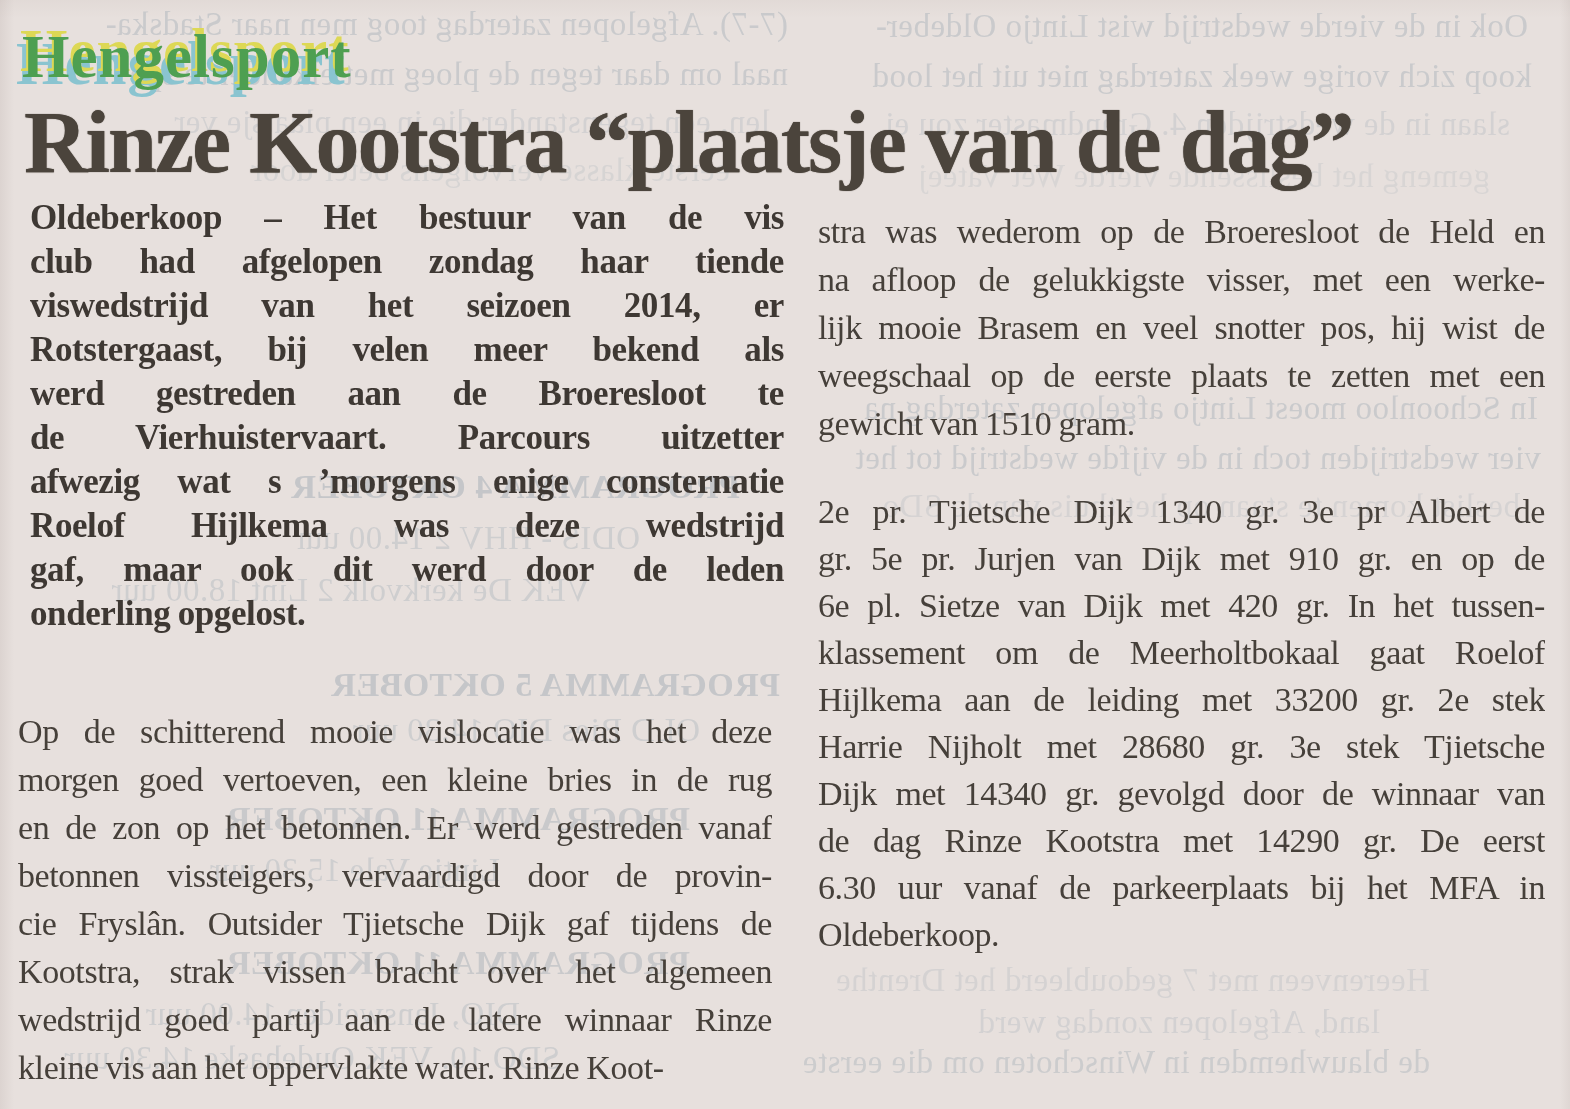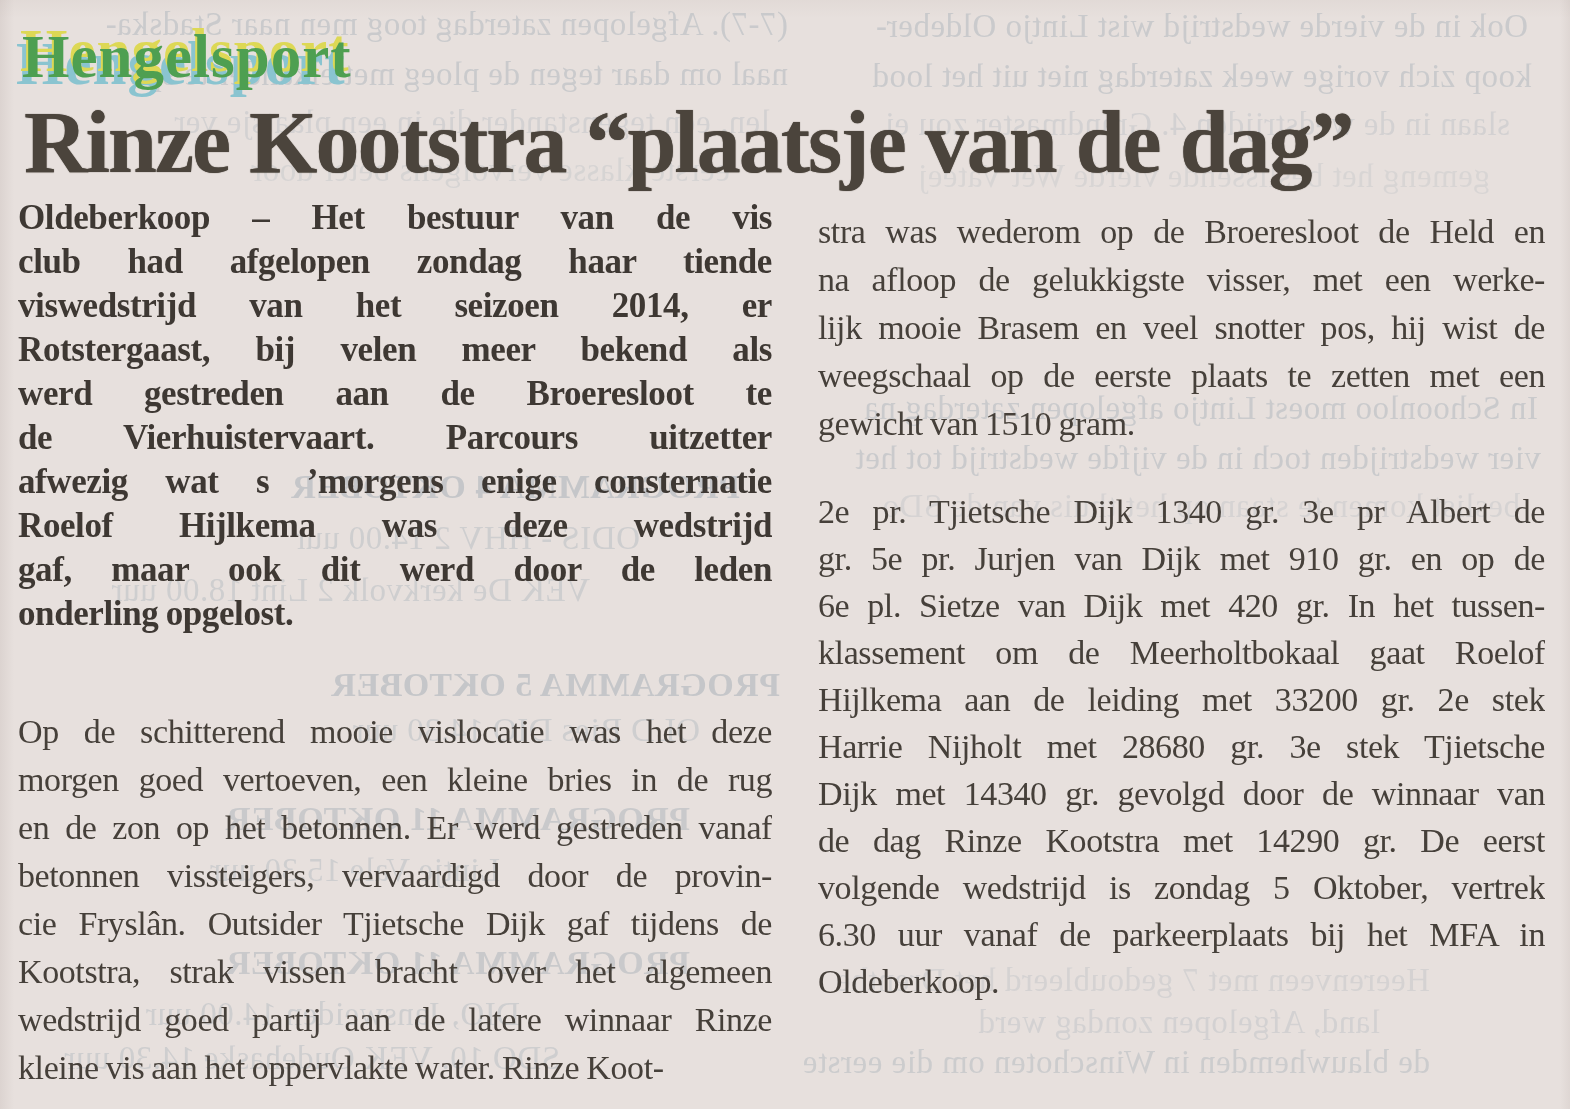--- a/index.html
+++ b/index.html
@@ -92,21 +92,21 @@
       <div class="ghost" style="top: 488px; left: 900px; width: 620px; opacity: 0.26;">beslist komen te staan op het thuis van de SDo</div>
       <div class="ghost" style="top: 962px; left: 870px; width: 560px; opacity: 0.28;">Heerenveen met 7 gedoubleerd het Drenthe</div>
       <div class="ghost" style="top: 1004px; left: 900px; width: 480px; opacity: 0.3;">land, Afgelopen zondag werd</div>
       <div class="ghost" style="top: 1044px; left: 830px; width: 600px; opacity: 0.42;">de blauwhemden in Winschoten om die eerste</div>
     </div>
 
   <div class="kicker">Hengelsport</div>
 
   <div class="headline">Rinze Kootstra “plaatsje van de dag”</div>
 
-  <div class="col lead" style="left:18px;top:196px;width:754px;">
+  <div class="col lead" style="left:30px;top:196px;width:754px;">
       <div class="tline">Oldeberkoop – Het bestuur van de vis</div>
       <div class="tline">club had afgelopen zondag haar tiende</div>
       <div class="tline">viswedstrijd van het seizoen 2014, er</div>
       <div class="tline">Rotstergaast, bij velen meer bekend als</div>
       <div class="tline">werd gestreden aan de Broeresloot te</div>
       <div class="tline">de Vierhuistervaart. Parcours uitzetter</div>
       <div class="tline">afwezig wat s ’morgens enige consternatie</div>
       <div class="tline">Roelof Hijlkema was deze wedstrijd</div>
       <div class="tline">gaf, maar ook dit werd door de leden</div>
       <div class="tline last">onderling opgelost.</div>
@@ -131,18 +131,17 @@
     </div>
   <div class="col bodytext p2" style="left:818px;top:488px;width:727px;">
       <div class="tline">2e pr. Tjietsche Dijk 1340 gr. 3e pr Albert de</div>
       <div class="tline">gr. 5e pr. Jurjen van Dijk met 910 gr. en op de</div>
       <div class="tline">6e pl. Sietze van Dijk met 420 gr. In het tussen-</div>
       <div class="tline">klassement om de Meerholtbokaal gaat Roelof</div>
       <div class="tline">Hijlkema aan de leiding met 33200 gr. 2e stek</div>
       <div class="tline">Harrie Nijholt met 28680 gr. 3e stek Tjietsche</div>
       <div class="tline">Dijk met 14340 gr. gevolgd door de winnaar van</div>
       <div class="tline">de dag Rinze Kootstra met 14290 gr. De eerst</div>
-      <div class="tline">volgende wedstrijd is zondag 5 Oktober, vertrek</div>
       <div class="tline">6.30 uur vanaf de parkeerplaats bij het MFA in</div>
       <div class="tline last">Oldeberkoop.</div>
     </div>
 
 </div>
 
 </body></html>

